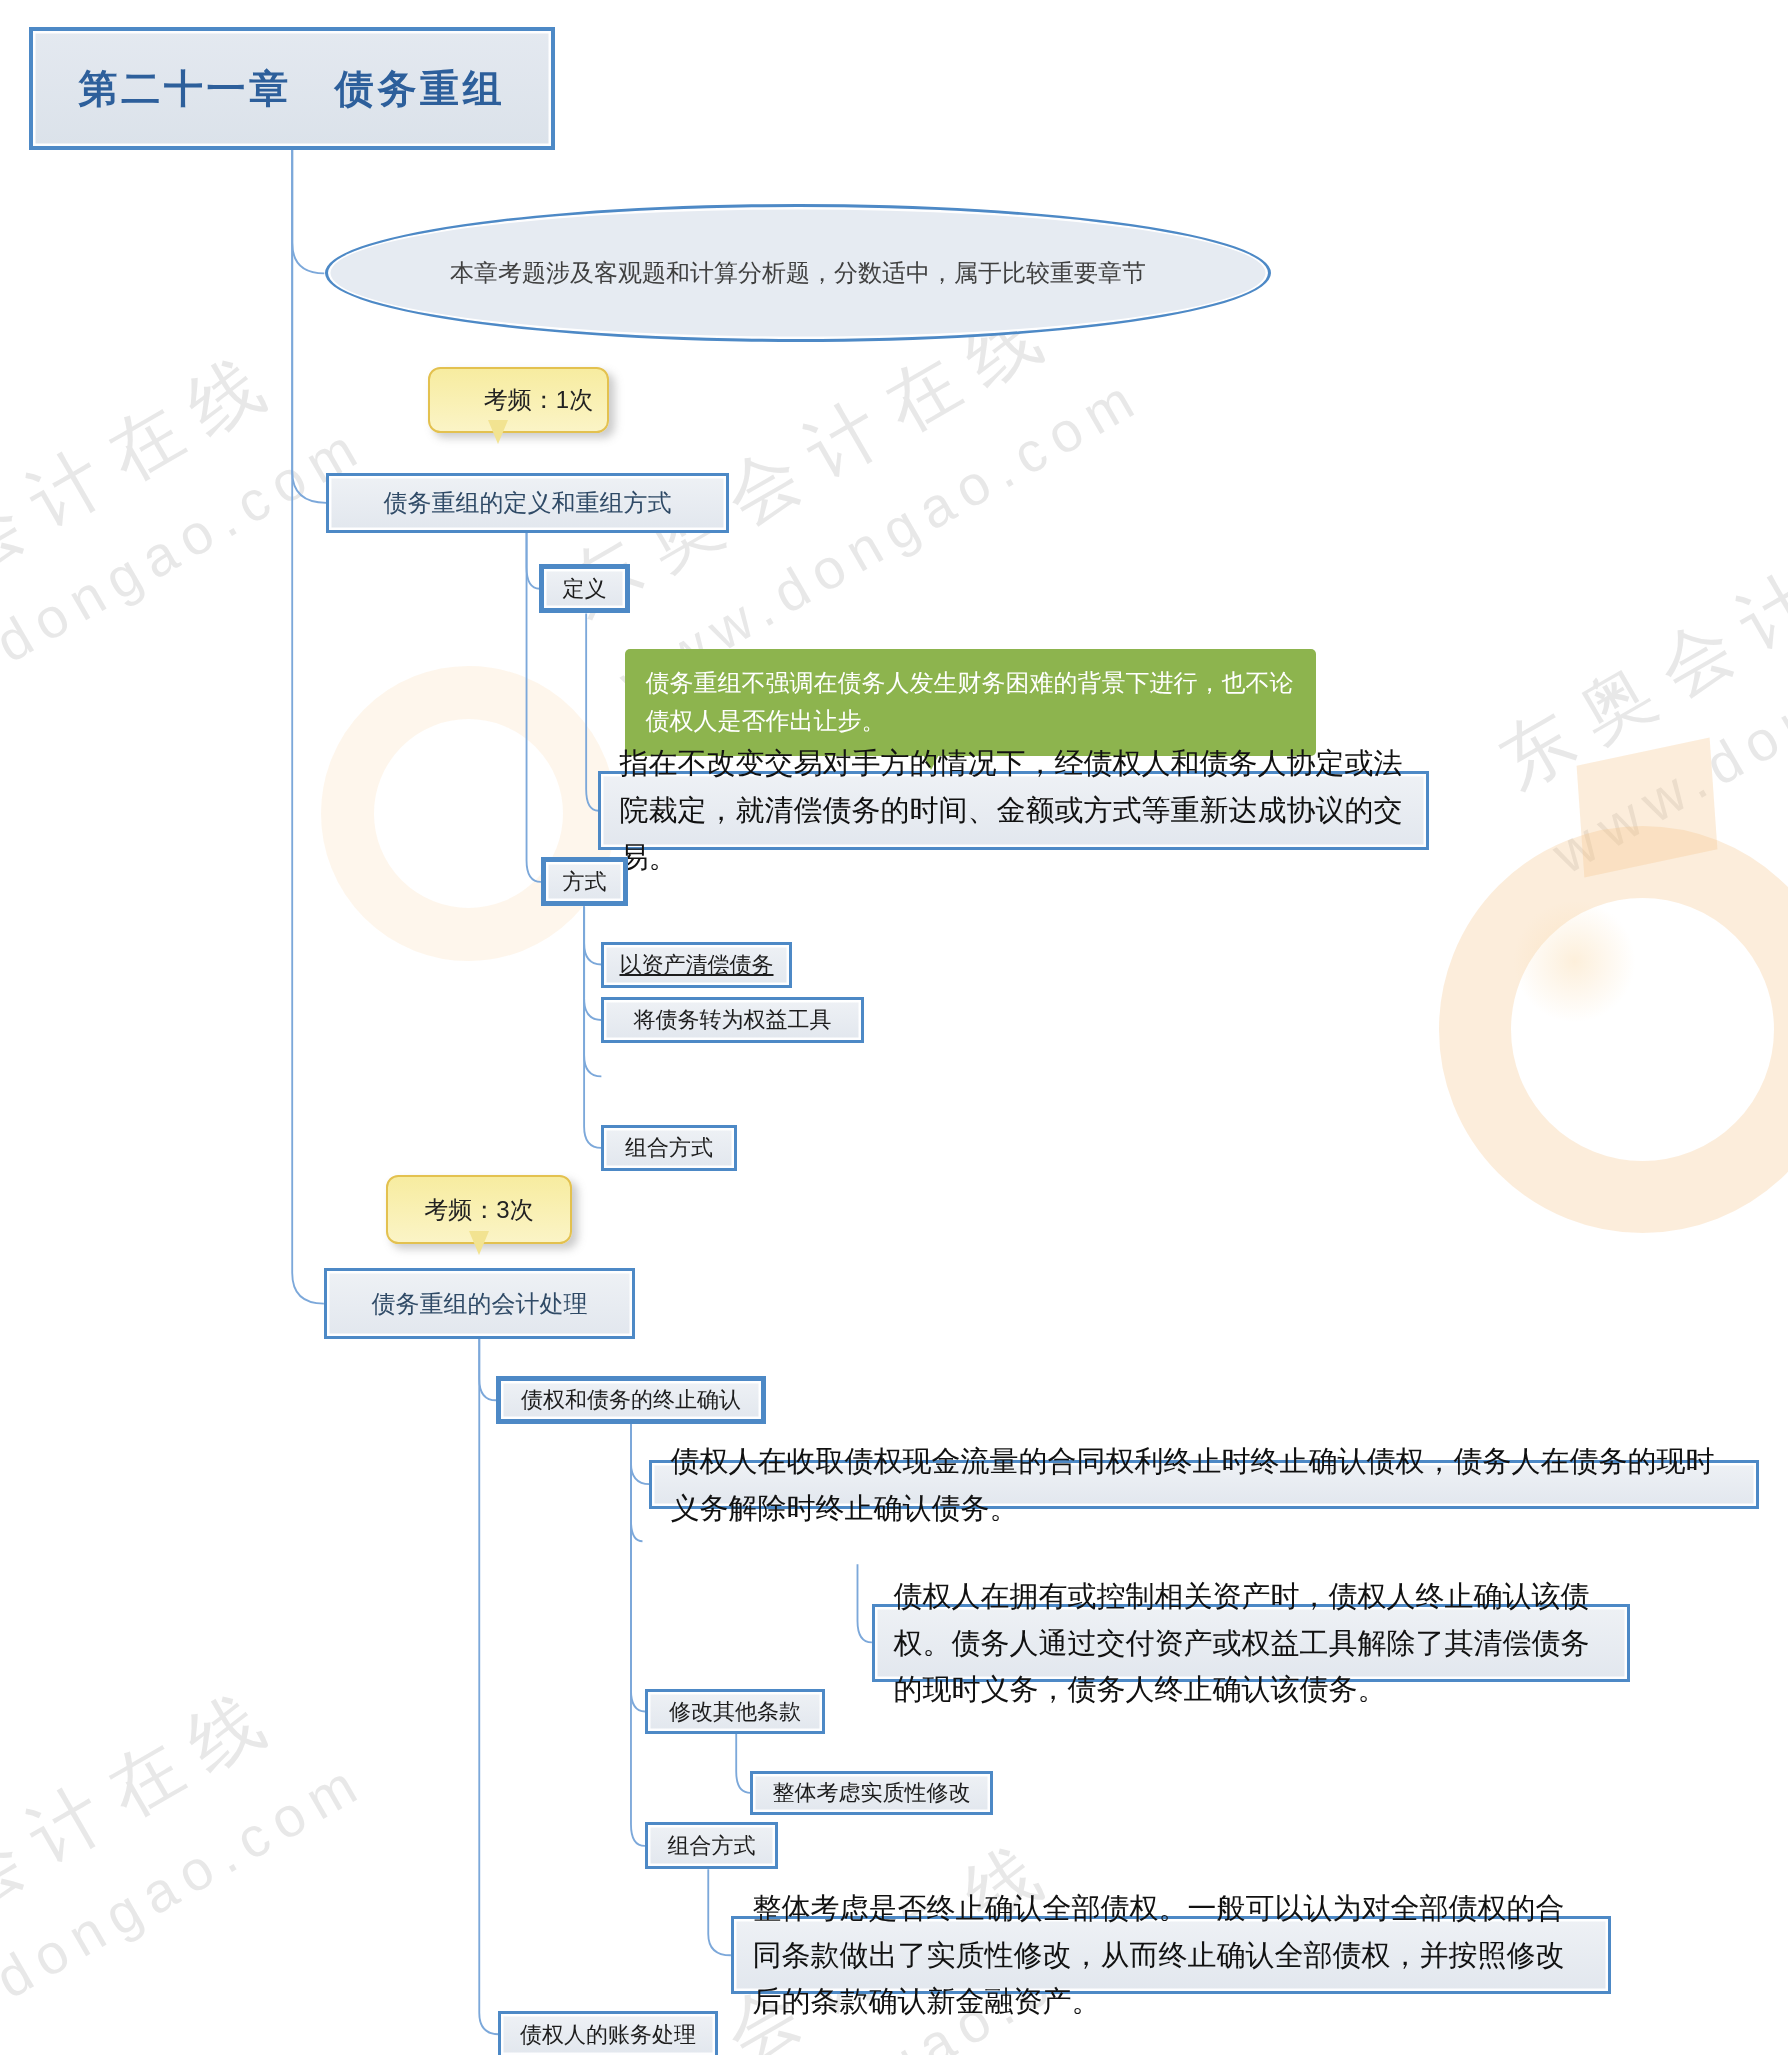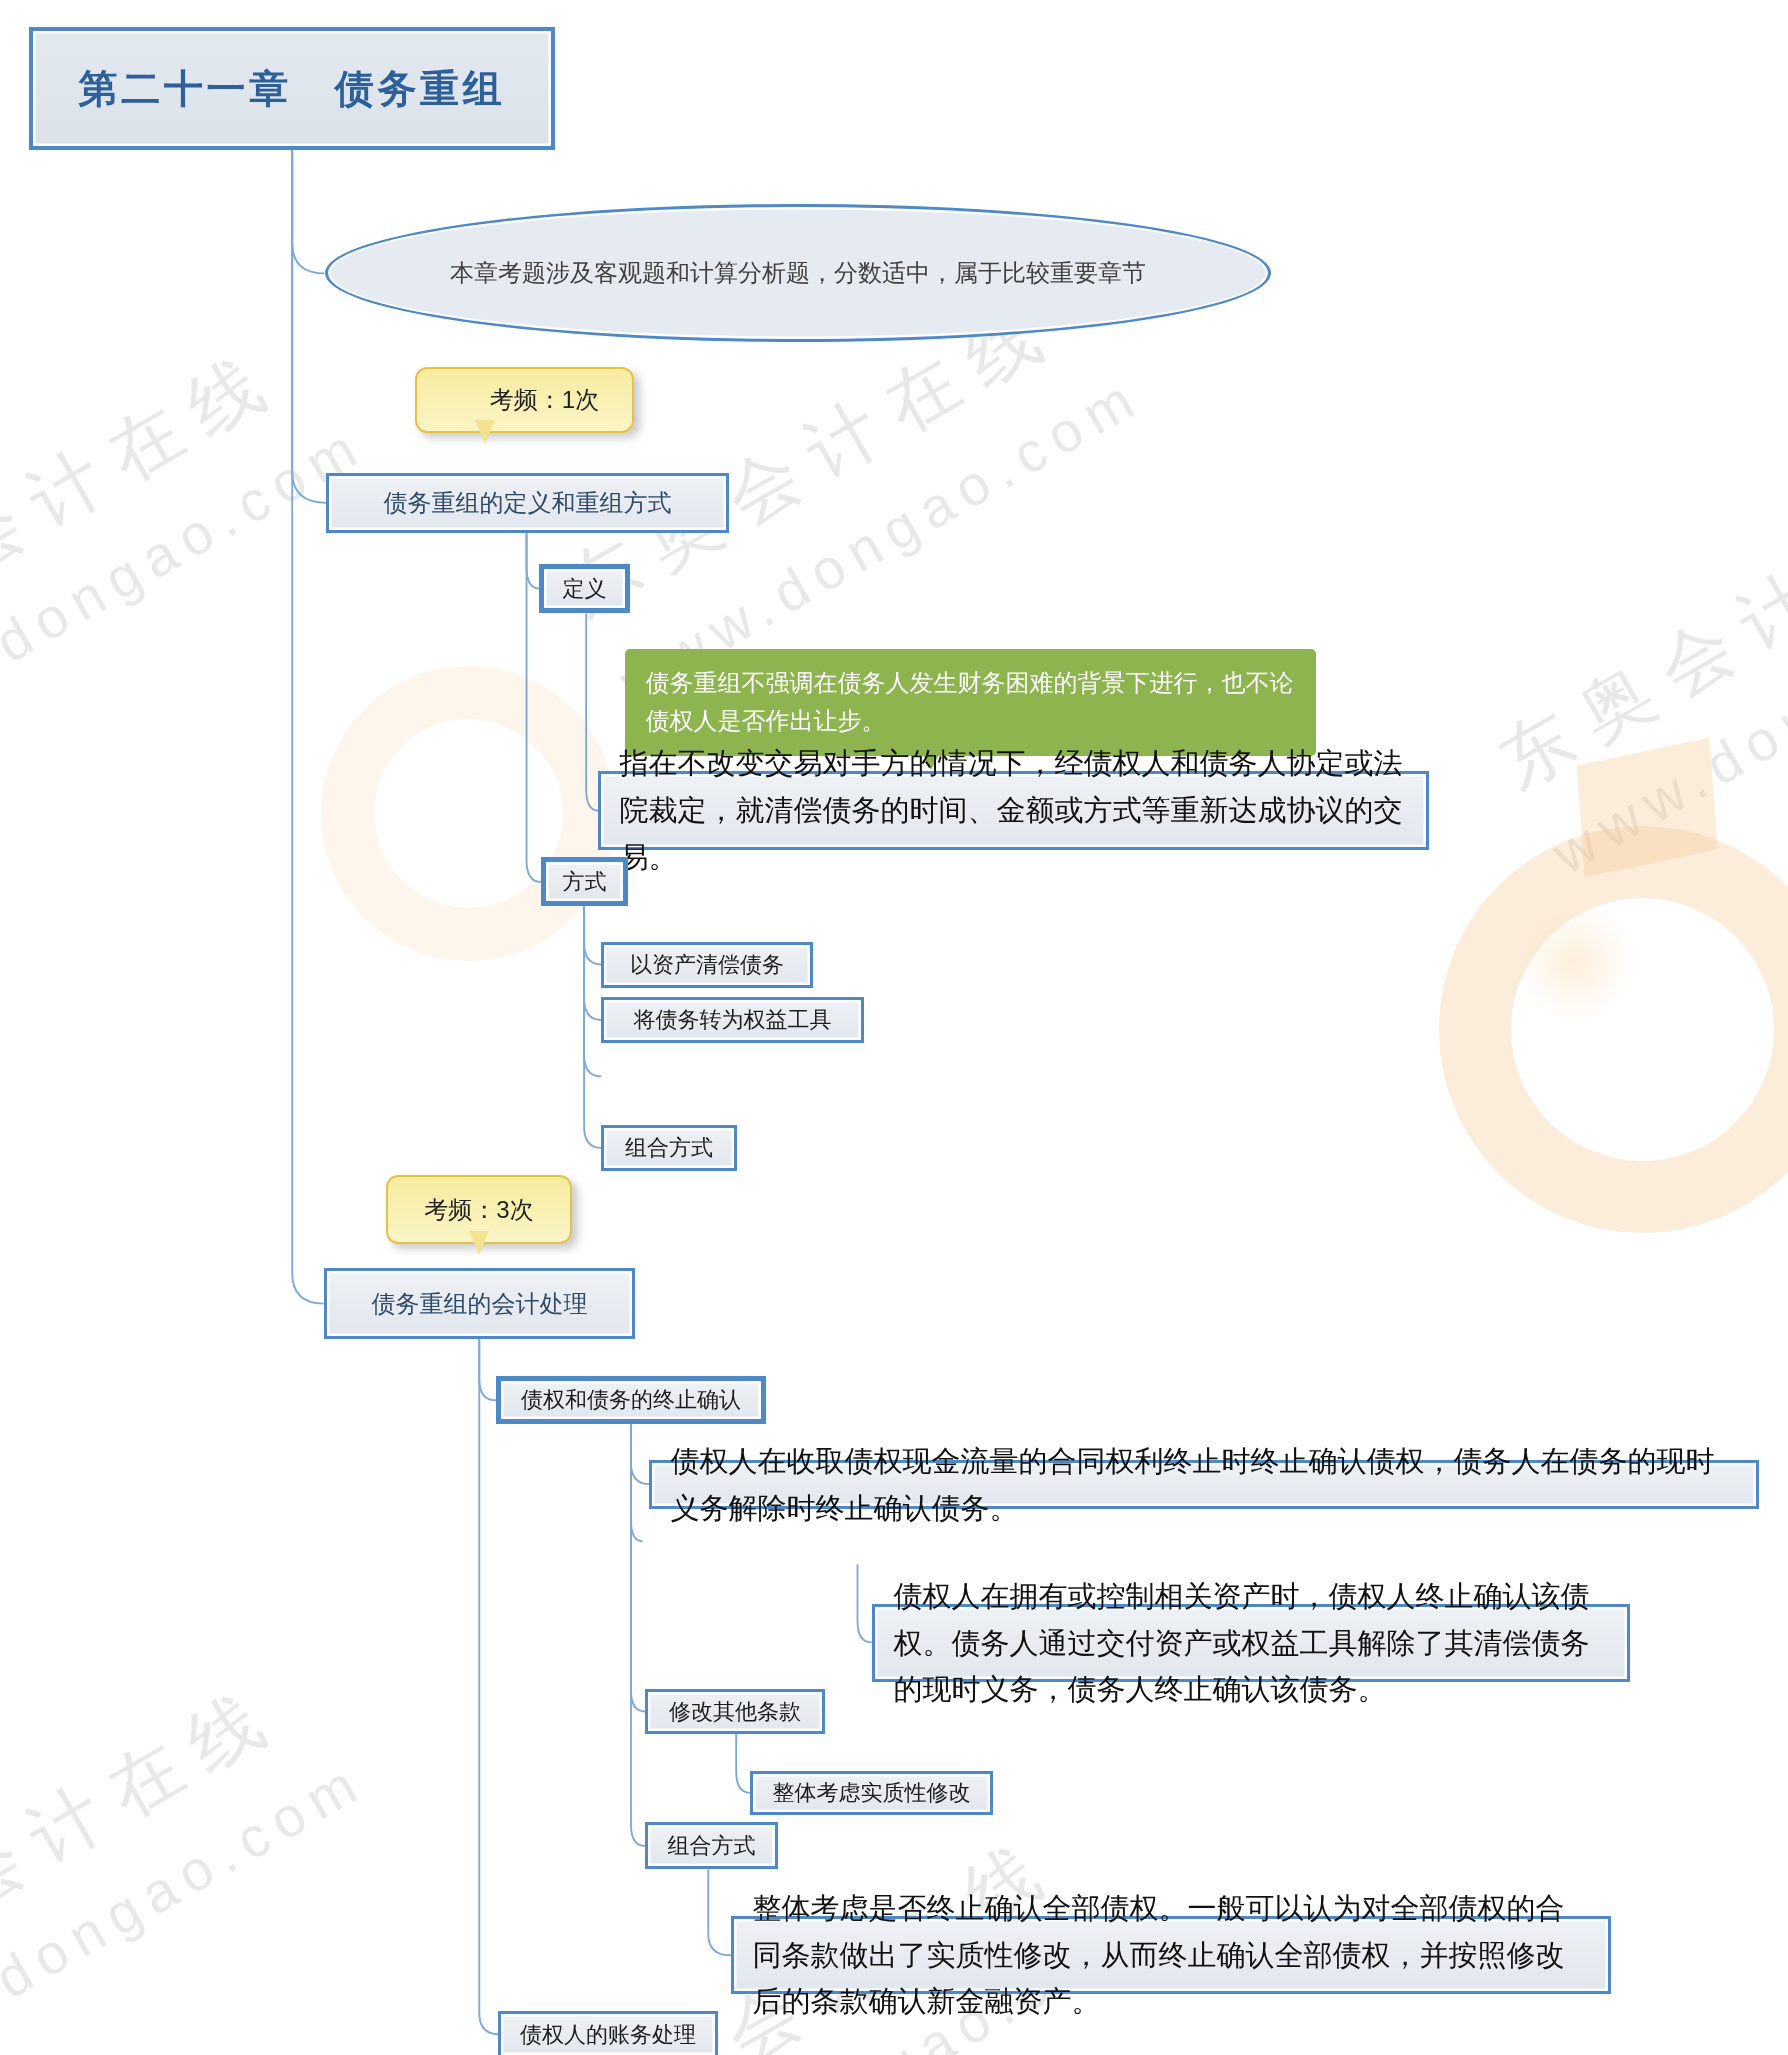--- a/index.html
+++ b/index.html
@@ -124,29 +124,29 @@
     <path d="M2085 3805 V3943 Q2085 3995 2120 3995"></path>
     <path d="M1790 4218 V4309 Q1790 4361 1825 4361"></path>
     <path d="M1722 4547 V4704 Q1722 4756 1777 4756"></path>
     <path d="M1480 5005 V5035"></path>
   </svg>
 
   <div class="box title-box" style="left:29px;top:27px;width:526px;height:123px;">第二十一章　债务重组</div>
 
   <div class="box ellipse" style="left:325px;top:204px;width:946px;height:138px;">本章考题涉及客观题和计算分析题，分数适中，属于比较重要章节</div>
 
-  <div class="badge t1" style="left:415px;top:367px;width:219px;height:66px;padding-left:40px;">考频：1次</div>
+  <div class="badge t1" style="left:428px;top:367px;width:181px;height:66px;padding-left:40px;">考频：1次</div>
   <div class="box section" style="left:326px;top:473px;width:403px;height:60px;">债务重组的定义和重组方式</div>
 
   <div class="box strong" style="left:539px;top:564px;width:91px;height:49px;">定义</div>
   <div class="green-note" style="left:625px;top:649px;width:691px;">债务重组不强调在债务人发生财务困难的背景下进行，也不论债权人是否作出让步。</div>
   <div class="box para" style="left:598px;top:771px;width:831px;height:79px;">指在不改变交易对手方的情况下，经债权人和债务人协定或法院裁定，就清偿债务的时间、金额或方式等重新达成协议的交易。</div>
 
   <div class="box strong" style="left:541px;top:857px;width:87px;height:49px;">方式</div>
-  <div class="box" style="left:601px;top:942px;width:212px;height:46px;">以资产清偿债务</div>
+  <div class="box" style="left:601px;top:942px;width:191px;height:46px;text-decoration:underline;">以资产清偿债务</div>
   <div class="box" style="left:601px;top:997px;width:263px;height:46px;">将债务转为权益工具</div>
   <div class="box" style="left:601px;top:1125px;width:136px;height:46px;">组合方式</div>
 
   <div class="badge t2" style="left:386px;top:1175px;width:186px;height:69px;">考频：3次</div>
   <div class="box section" style="left:324px;top:1268px;width:311px;height:71px;">债务重组的会计处理</div>
 
   <div class="box strong" style="left:496px;top:1376px;width:270px;height:48px;">债权和债务的终止确认</div>
   <div class="box para" style="left:649px;top:1460px;width:1110px;height:49px;">债权人在收取债权现金流量的合同权利终止时终止确认债权，债务人在债务的现时义务解除时终止确认债务。</div>
 
   <div class="box para" style="left:872px;top:1604px;width:758px;height:78px;">债权人在拥有或控制相关资产时，债权人终止确认该债权。债务人通过交付资产或权益工具解除了其清偿债务的现时义务，债务人终止确认该债务。</div>

